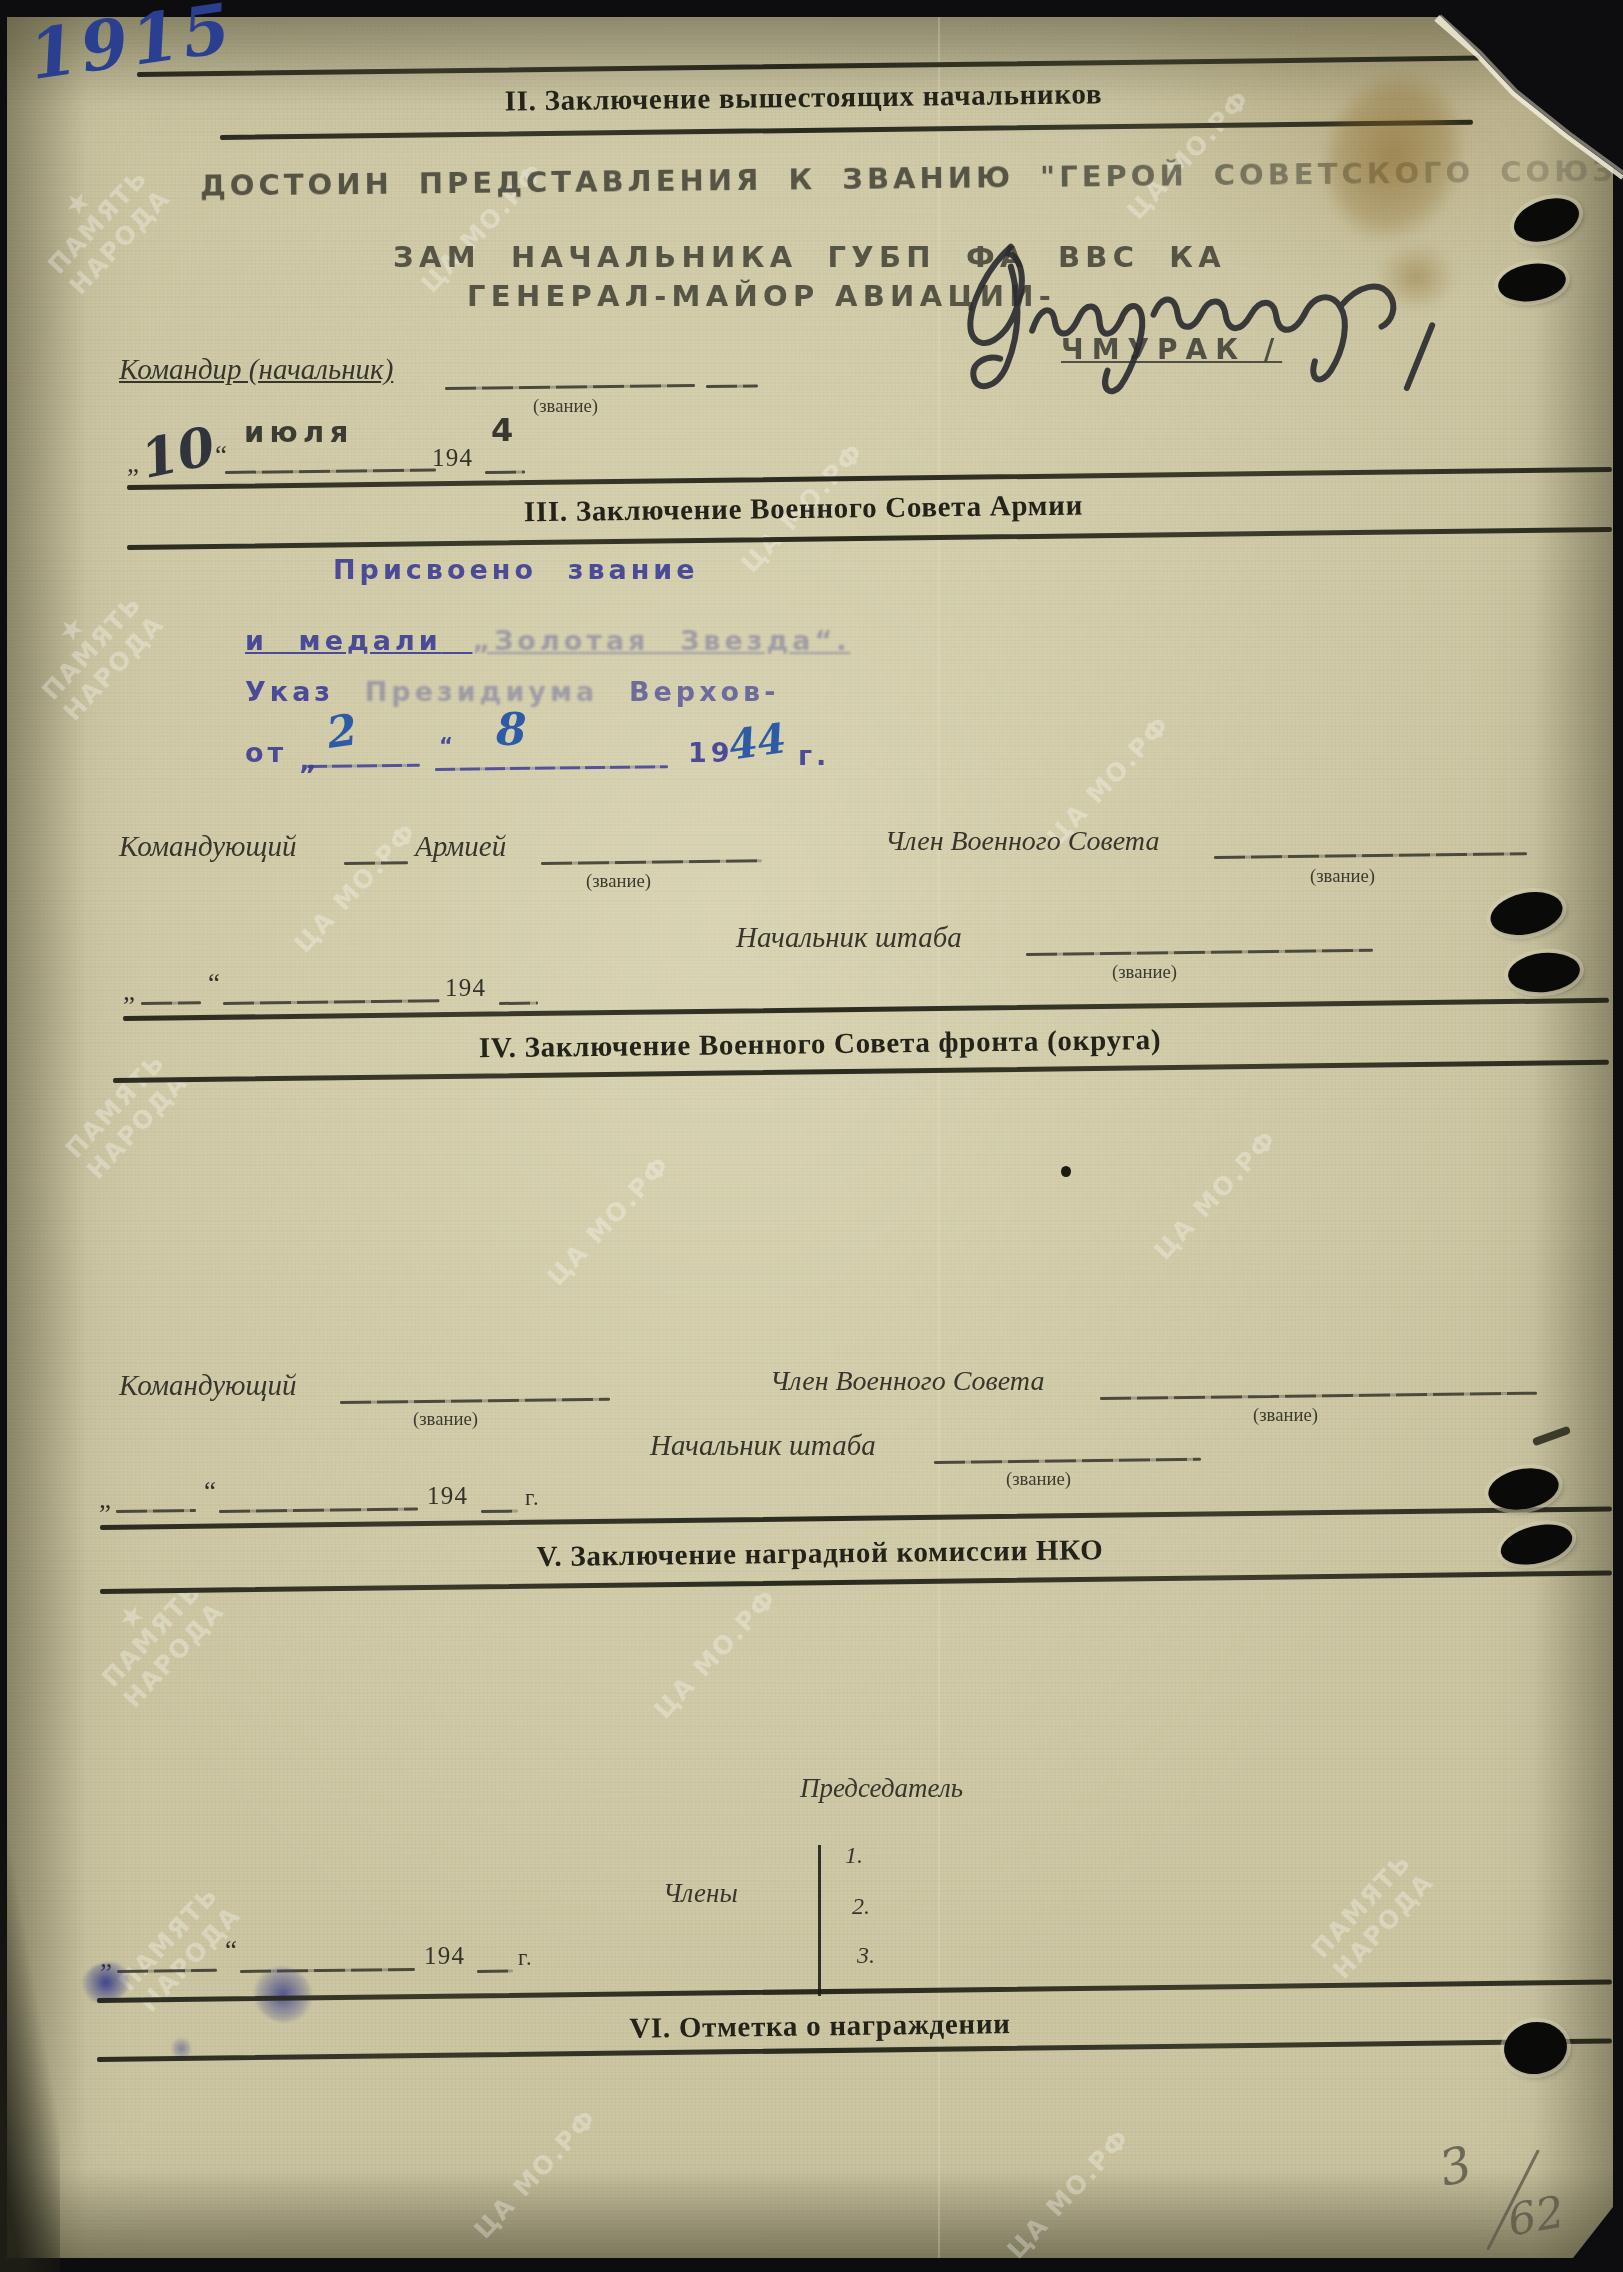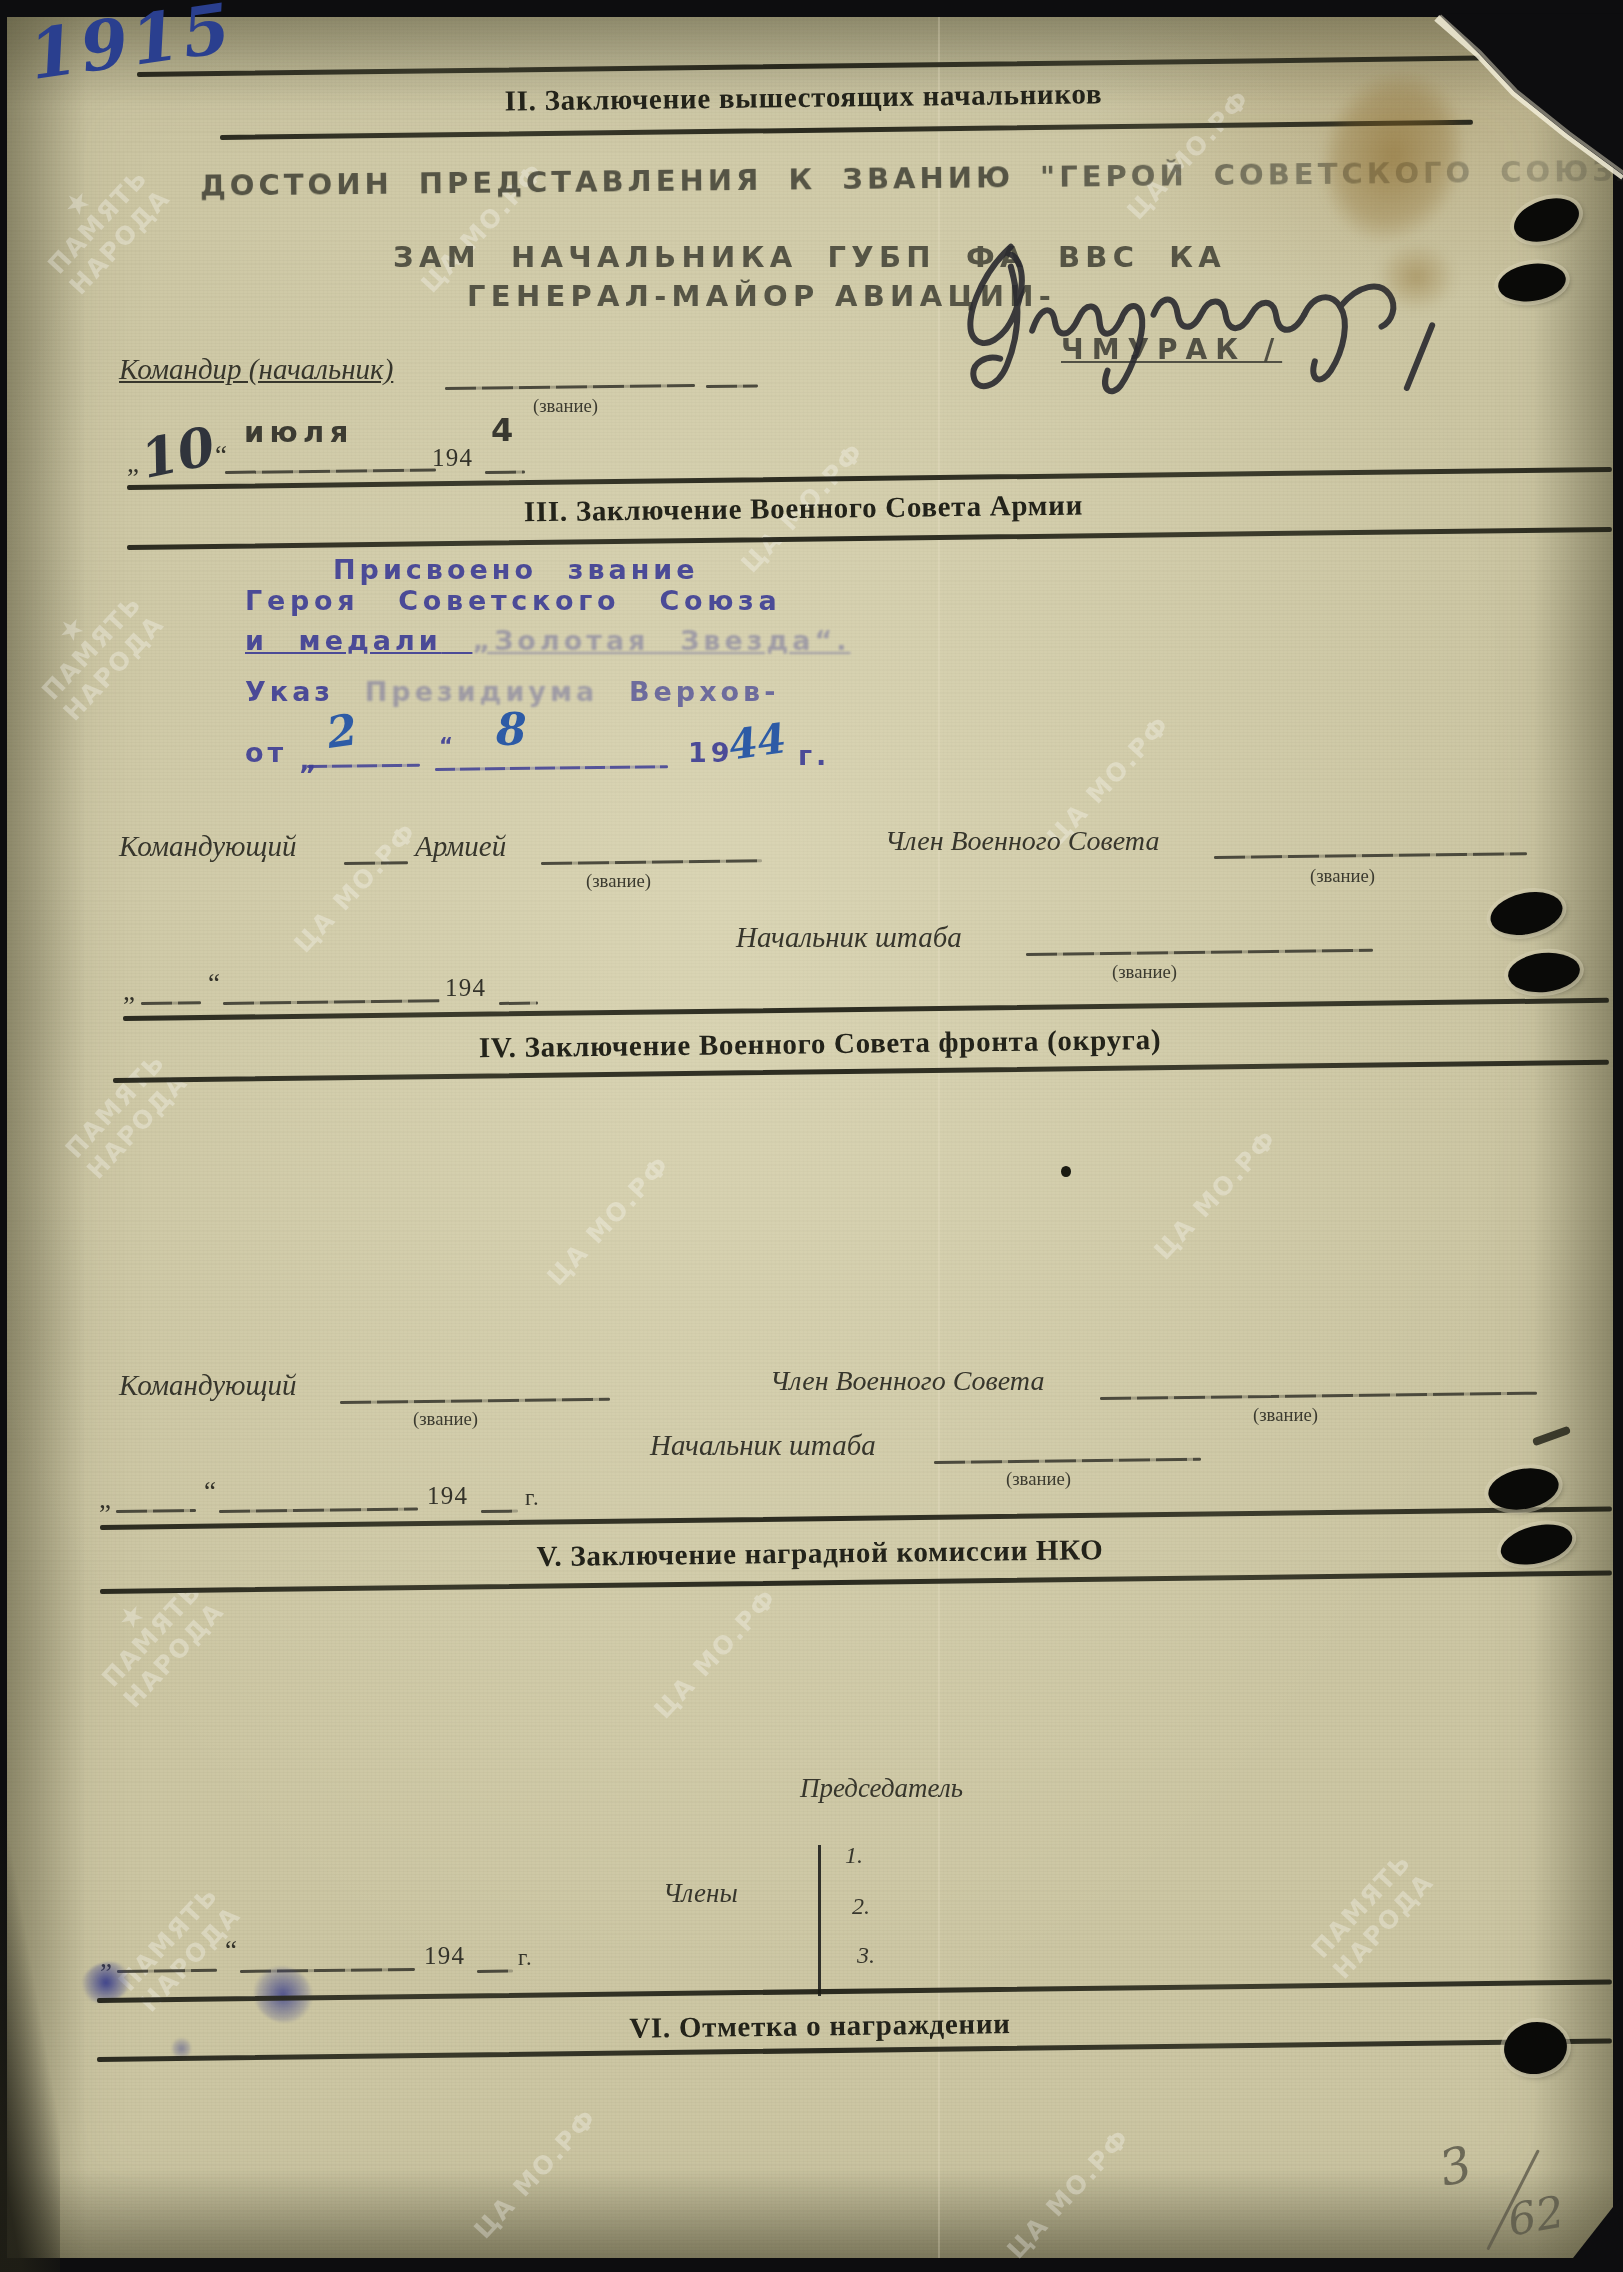--- a/index.html
+++ b/index.html
@@ -116,21 +116,20 @@
   <div class="ln" style="left:225px;top:471px;width:211px;"></div>
   <div class="yr" style="left:432px;top:444px;">194</div>
   <div class="tw" style="left:491px;top:411px;font-size:32px;color:rgba(40,40,34,0.9);">4</div>
   <div class="ln" style="left:485px;top:471px;width:40px;"></div>
 
   <div class="rule" style="left:127px;top:485px;width:1485px;"></div>
   <div class="hdr" style="left:467px;top:496px;width:673px;">III. Заключение Военного Совета Армии</div>
   <div class="rule" style="left:127px;top:545px;width:1485px;"></div>
 
   <div class="bs" style="left:333px;top:554px;">Присвоено звание</div>
-  <div class="bs" style="left:245px;top:585px;letter-spacing:4.7px;word-spacing:25px;">Героя Советского Союза</div>
   <div class="bs" style="left:245px;top:625px;text-decoration:underline;"><span>и медали</span> <span class="fade">„Золотая Звезда“.</span></div>
   <div class="bs" style="left:245px;top:676px;"><span>Указ</span> <span class="fade">Президиума</span> <span style="opacity:0.75;margin-top:11px;">Верхов-</span></div>
   <div class="bs" style="left:245px;top:737px;">от</div>
   <div class="bs" style="left:299px;top:745px;">„</div>
   <div class="hand blue" style="left:327px;top:706px;font-size:43px;transform:rotate(-8deg);">2</div>
   <div class="ln" style="left:307px;top:765px;width:113px;background:repeating-linear-gradient(90deg,#3d3d95 0 20px, rgba(61,61,149,0.35) 20px 25px);"></div>
   <div class="bs" style="left:439px;top:733px;font-size:21.3px;">“</div>
   <div class="hand blue" style="left:496px;top:704px;font-size:44px;">8</div>
   <div class="ln" style="left:435px;top:768px;width:233px;background:repeating-linear-gradient(90deg,#3d3d95 0 20px, rgba(61,61,149,0.35) 20px 25px);"></div>
   <div class="bs" style="left:688px;top:737px;">19</div>

